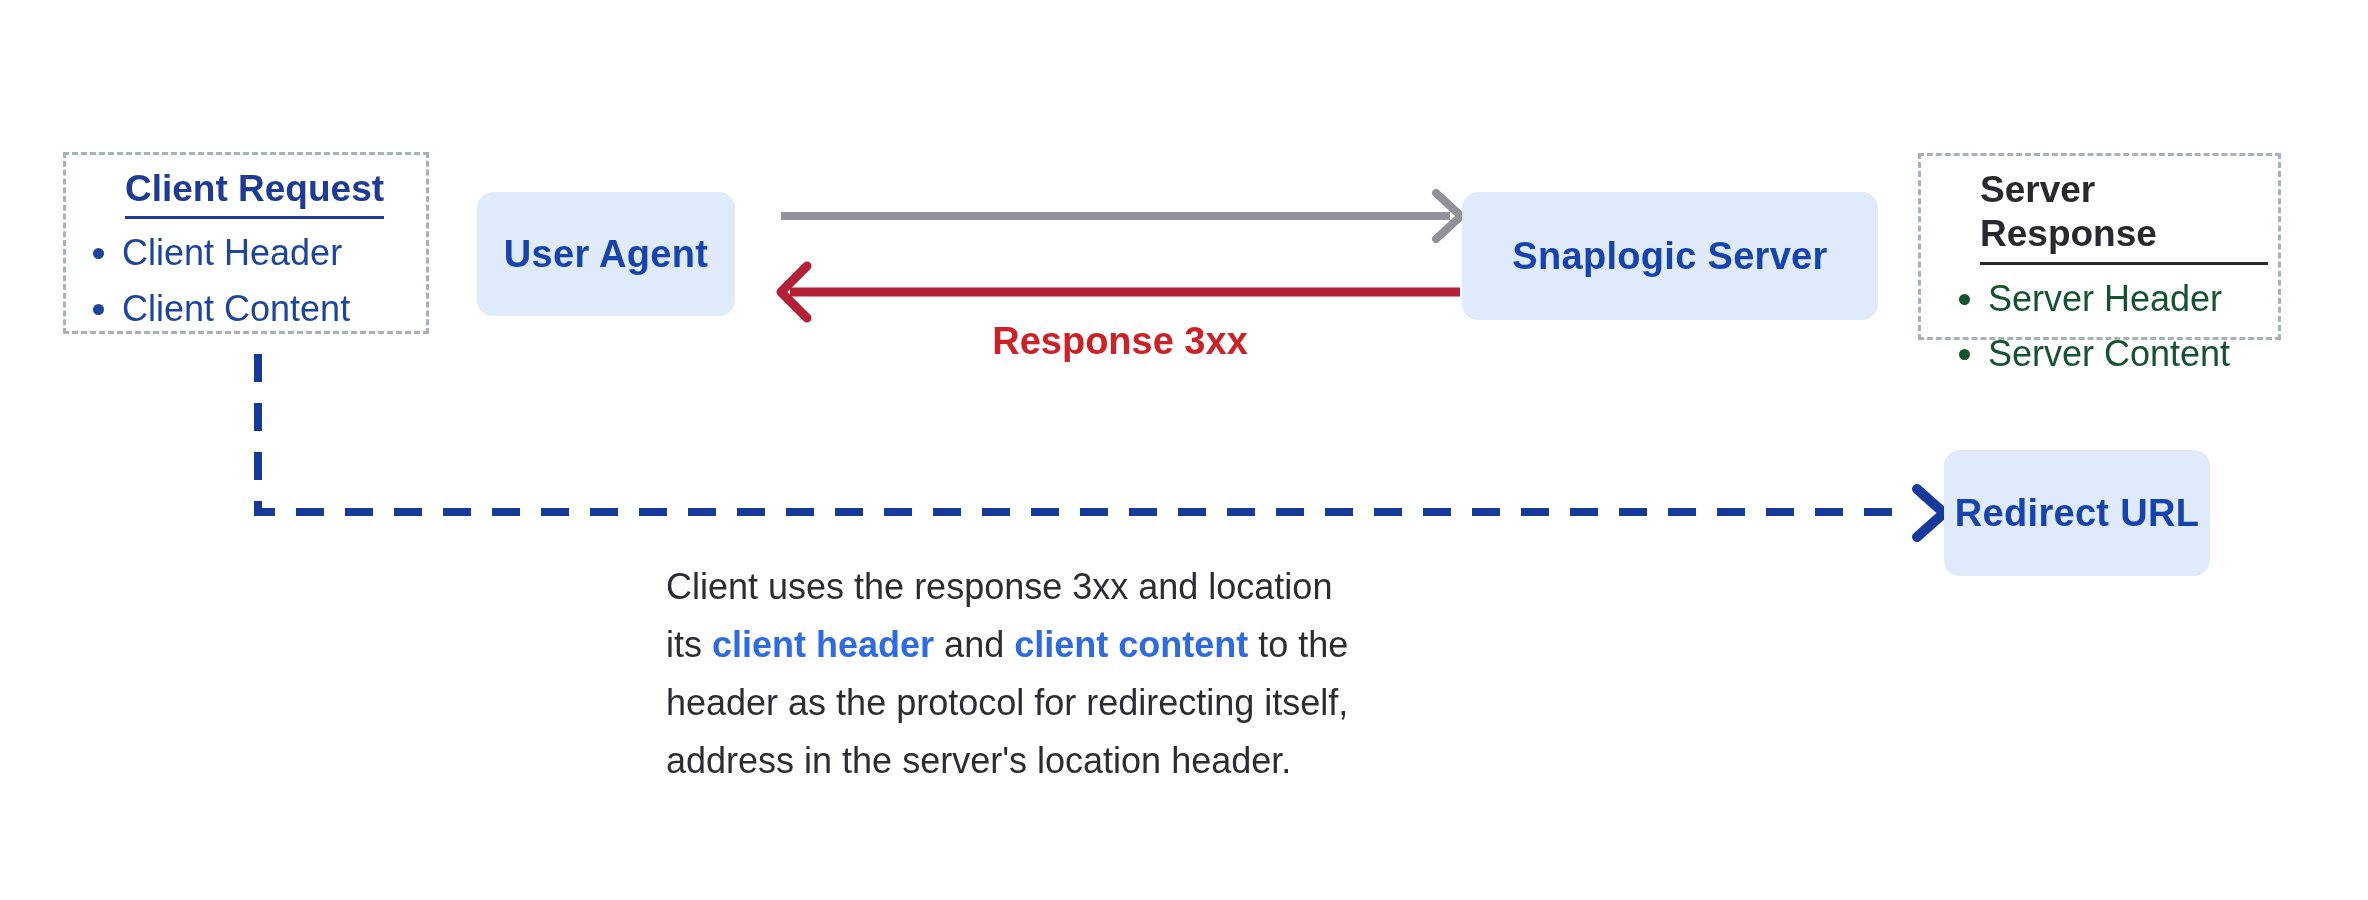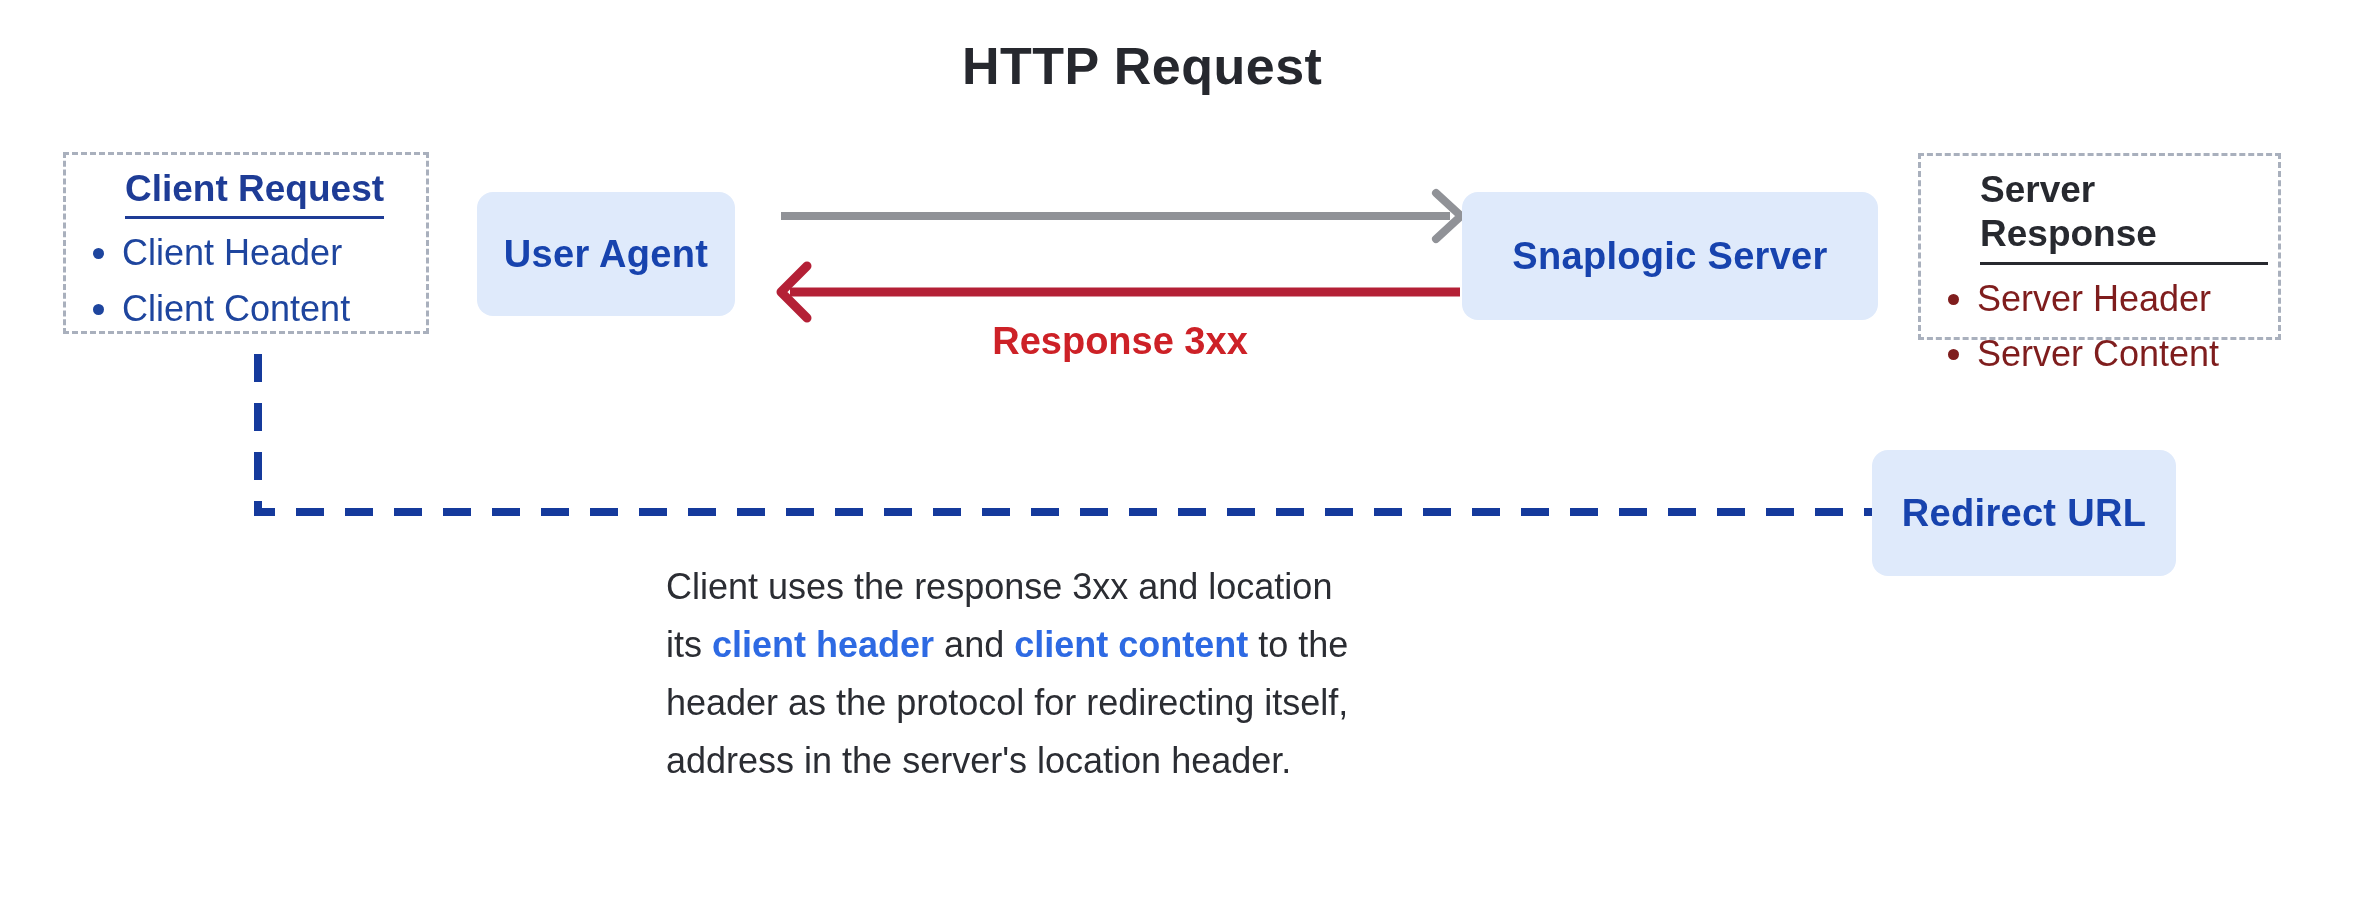--- a/index.html
+++ b/index.html
@@ -44,38 +44,38 @@
     padding-bottom: 5px;
     margin-left: 35px;
   }
   .panel ul {
     margin: 12px 0 0 0;
     padding-left: 32px;
     list-style: disc outside;
   }
   .panel li { font-size: 36px; line-height: 1.2; margin-bottom: 12px; }
   .panel.client li { color: #1e459e; }
-  .panel.server li { color: #7f1d1d; }
+  .panel.server li { color: #14532d; margin-left: 11px; }
 
   
   .node {
     position: absolute;
     background: #dfeafb;
     border-radius: 16px;
     display: flex;
     align-items: center;
     justify-content: center;
     font-size: 38px;
     font-weight: 600;
     color: #1743ae;
     letter-spacing: 0.3px;
   }
   .node.user-agent { left: 477px;  top: 192px; width: 258px; height: 124px; }
   .node.snaplogic  { left: 1462px; top: 192px; width: 416px; height: 128px; }
-  .node.redirect   { left: 1872px; top: 450px; width: 304px; height: 126px; }
+  .node.redirect   { left: 1944px; top: 450px; width: 266px; height: 126px; }
 
   .response-label {
     position: absolute;
     left: 955px;
     top: 320px;
     width: 330px;
     text-align: center;
     font-size: 38px;
     font-weight: 700;
     color: #cd2127;
@@ -107,21 +107,20 @@
       <path d="M1460 292 H790" stroke="#b42036" stroke-width="9" fill="none"></path>
       <path d="M807 266 L781 292 L807 318" stroke="#b42036" stroke-width="9" fill="none" stroke-linecap="round" stroke-linejoin="round"></path>
     </g>
 
     <g>
       <path d="M258 354 V512 H1905" stroke="#153a9c" stroke-width="8" fill="none" stroke-dasharray="28 21"></path>
       <path d="M1917 489 L1944 513 L1917 537" stroke="#153a9c" stroke-width="10" fill="none" stroke-linecap="round" stroke-linejoin="round"></path>
     </g>
   </svg>
 
-  <div class="page-title">HTTP Request</div>
 
   <div class="panel client">
     <div class="panel-title">
       <span class="u">Client Request</span>
     </div>
     <ul>
       <li>Client Header</li>
       <li>Client Content</li>
     </ul>
   </div>

